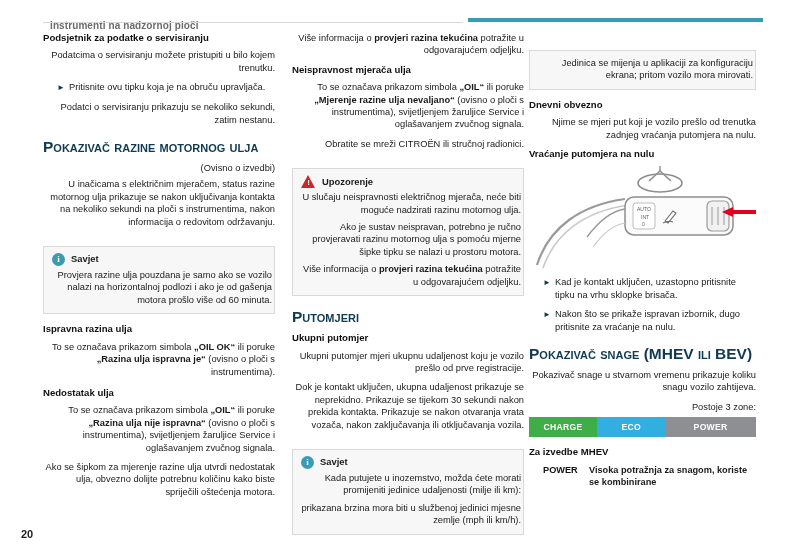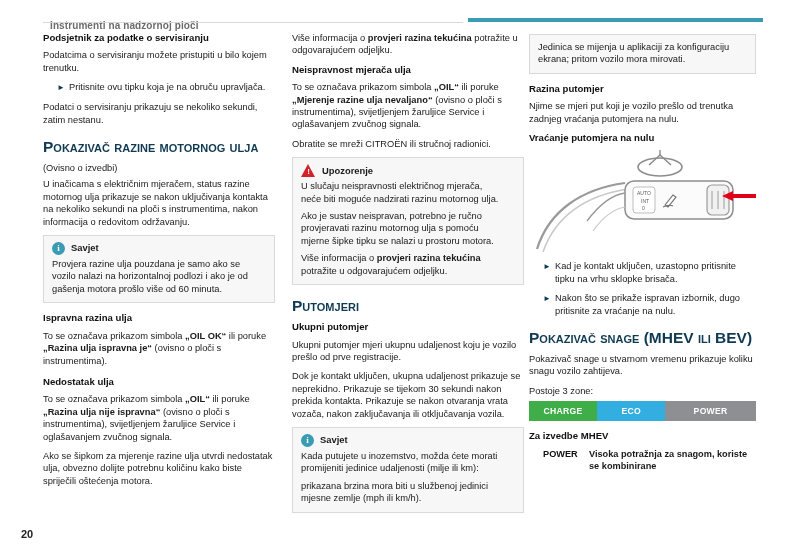--- a/index.html
+++ b/index.html
@@ -60,21 +60,21 @@
     width: 232px;
     font-size: 9.3px;
     line-height: 12.4px;
   }
   .col1 { left: 43px; }
   .col2 { left: 292px; }
   .col3 { left: 529px; width: 227px; }
 
   p {
     margin: 0 0 7px 0;
-    text-align: left;
+    text-align: right;
   }
   .tight { margin-bottom: 4px; }
   .h-sub {
     font-weight: bold;
     font-size: 9.6px;
     margin: 0 0 5px 0;
     color: #111;
   }
   .h-sub.spaced { margin-top: 9px; }
   .h-big {
@@ -98,22 +98,22 @@
   }
   .bullet-text {
     flex: 1 1 auto;
   }
   b, .b { font-weight: bold; }
 
   
   .box {
     border: 1px solid #d9d9d9;
     background: #f7f7f7;
-    padding: 6px 24px 7px 8px;
-    margin: 2px 0 9px 0;
+    padding: 6px 2px 7px 8px;
+    margin: 18px 0 9px 0;
     box-sizing: border-box;
   }
   .box-title {
     display: flex;
     align-items: center;
     font-weight: bold;
     font-size: 9.4px;
     margin-bottom: 3px;
   }
   .icon-circle {
@@ -314,21 +314,21 @@
       <p>Kada putujete u inozemstvo, možda ćete morati promijeniti jedinice udaljenosti (milje ili km):</p>
       <p>prikazana brzina mora biti u službenoj jedinici mjesne zemlje (mph ili km/h).</p>
     </div>
   </div>
 
   <div class="col col3">
     <div class="box">
       <p>Jedinica se mijenja u aplikaciji za konfiguraciju ekrana; pritom vozilo mora mirovati.</p>
     </div>
 
-    <div class="h-sub spaced">Razina putomjer</div>
+    <div class="h-sub spaced">Dnevni obvezno</div>
     <p>Njime se mjeri put koji je vozilo prešlo od trenutka zadnjeg vraćanja putomjera na nulu.</p>
 
     <div class="h-sub">Vraćanje putomjera na nulu</div>
 
     <div class="figure">
       <svg width="227" height="105" viewBox="0 0 227 105">
 
         <path d="M8 100 C 20 62, 52 40, 96 34" fill="none" stroke="#9a9a9a" stroke-width="2.2"></path>
         <path d="M14 103 C 26 68, 56 46, 100 40" fill="none" stroke="#c9c9c9" stroke-width="1.6"></path>
 

